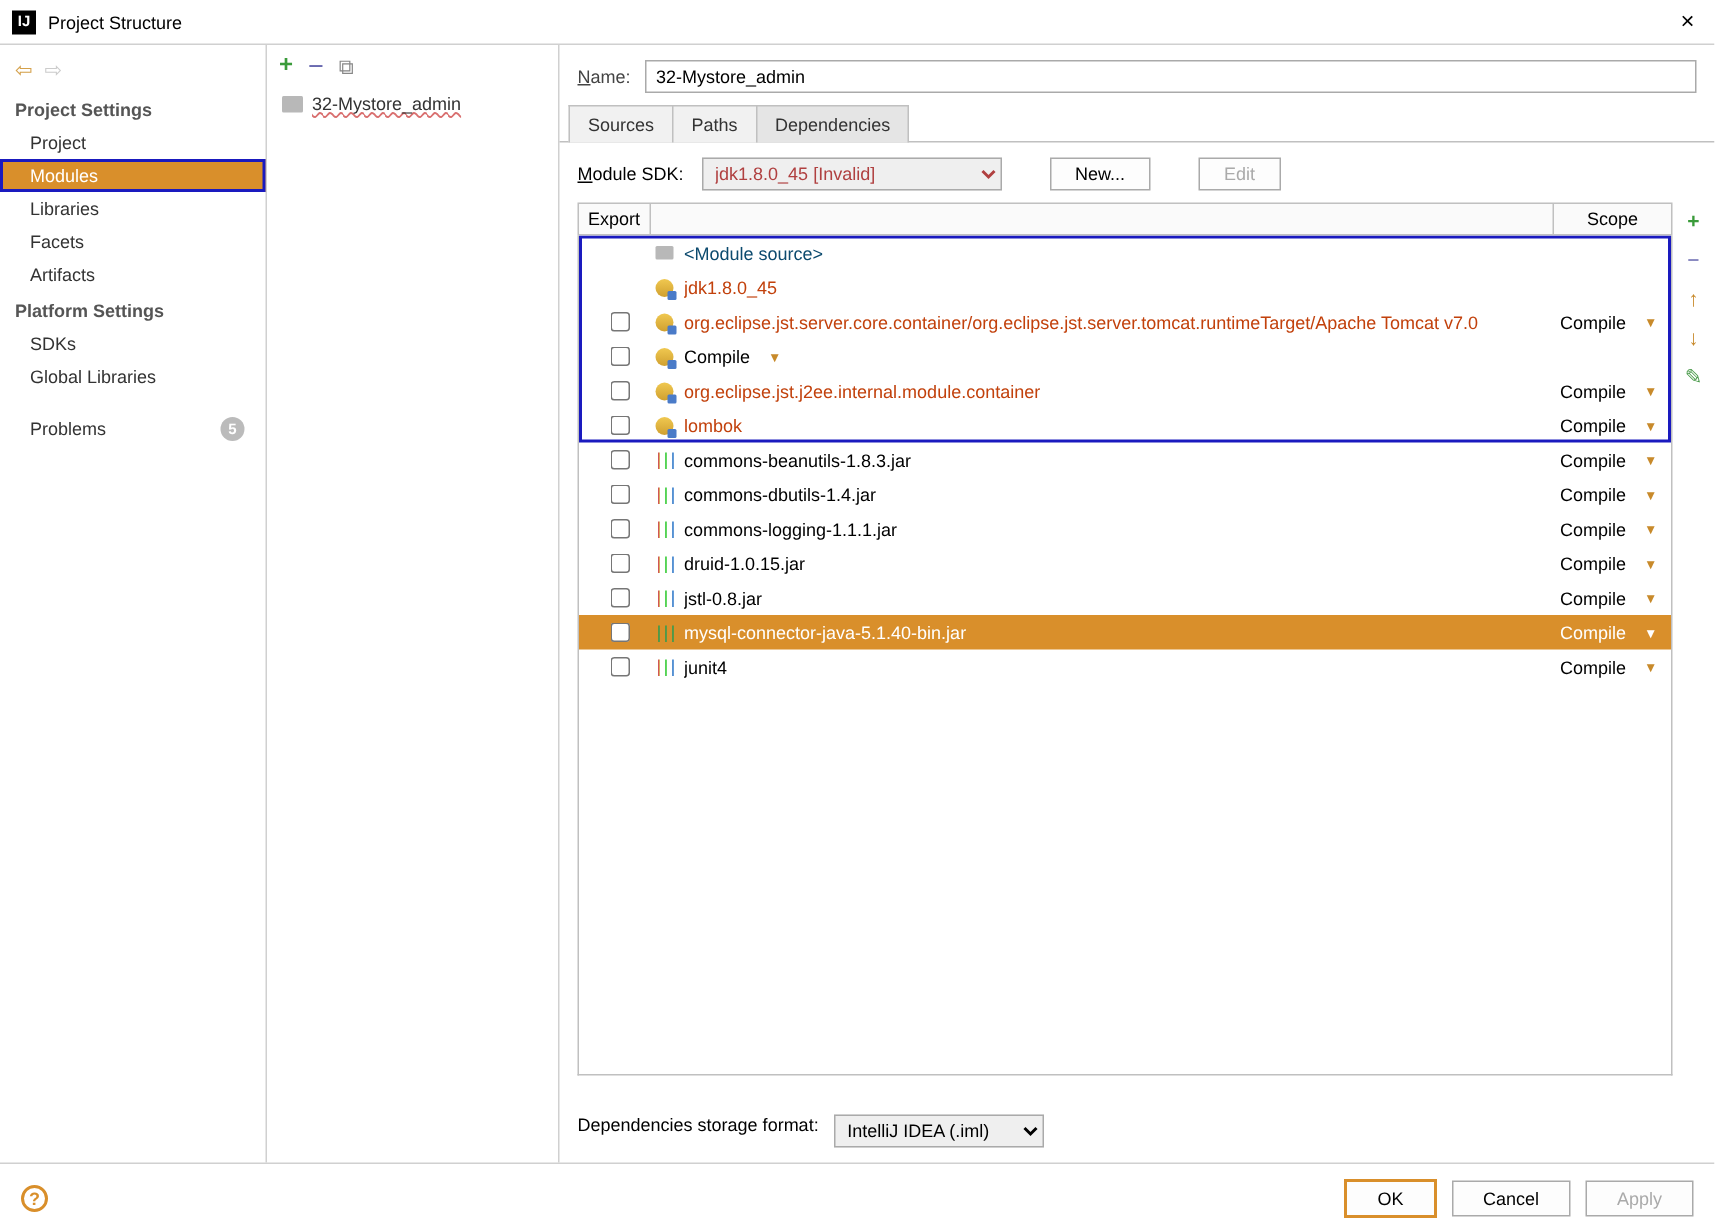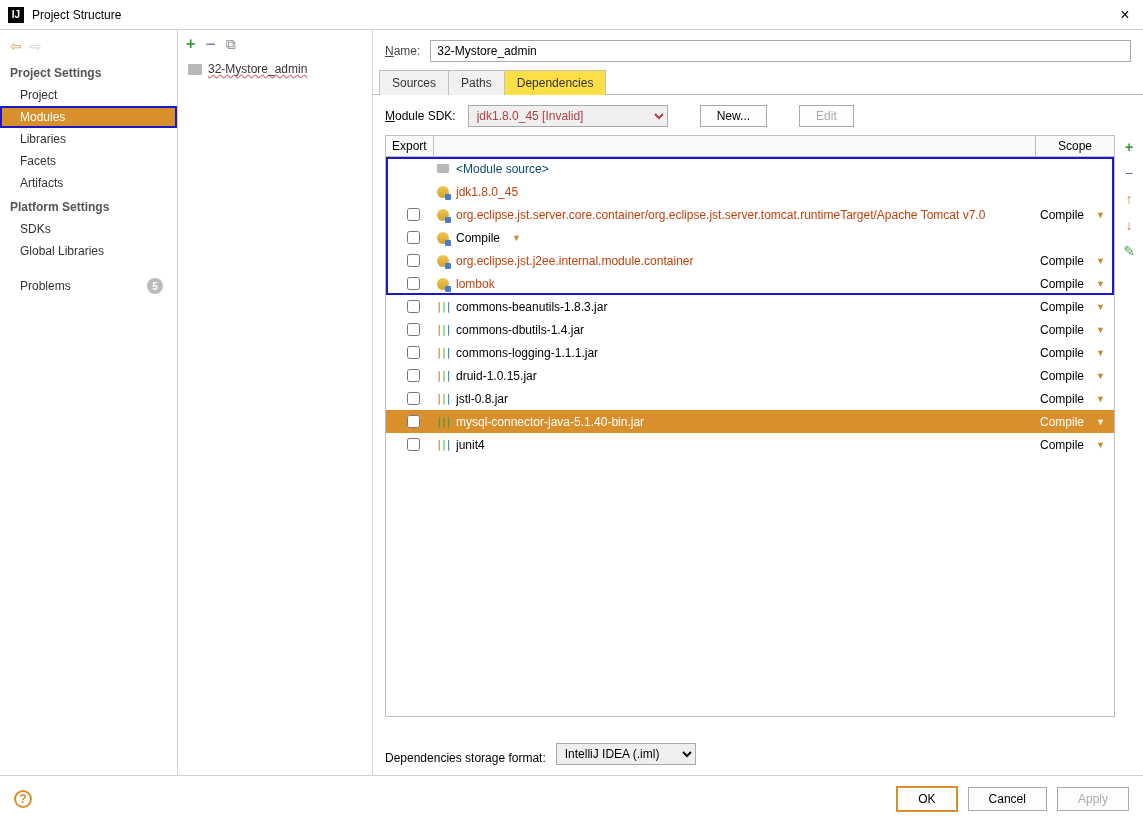--- a/index.html
+++ b/index.html
@@ -33,21 +33,21 @@
 
 .content { flex: 1; display: flex; flex-direction: column; min-width: 0; }
 .name-row { display: flex; align-items: center; padding: 10px 12px 8px; gap: 10px; }
 .name-row label { color: #444; }
 .name-row label u { text-decoration: underline; }
 .name-row input { flex: 1; border: 1px solid #aaa; padding: 3px 6px; background: #fff; }
 
 .tabs { display: flex; border-bottom: 1px solid #c0c0c0; padding-left: 6px; }
 .tab { padding: 5px 12px; border: 1px solid transparent; border-bottom: none; cursor: pointer; color: #333; margin-bottom: -1px; background: #f1f1f1; border-color: #c0c0c0; border-right: none; text-align: center; }
 .tab:last-of-type { border-right: 1px solid #c0c0c0; }
-.tab.active { background: #fde047; border-color: #c0c0c0; }
+.tab.active { background: #e5e5e5; border-color: #c0c0c0; }
 
 .sdk-row { display: flex; align-items: center; padding: 10px 12px 8px; gap: 12px; }
 .sdk-row label u { text-decoration: underline; }
 .sdk-row select { width: 200px; padding: 2px 4px; border: 1px solid #aaa; color: #b04040; }
 .sdk-row button { padding: 3px 16px; border: 1px solid #aaa; background: #fdfdfd; cursor: pointer; margin-left: 20px; }
 .sdk-row button.disabled { color: #aaa; }
 
 .deps-area { flex: 1; display: flex; min-height: 0; padding: 0 0 16px 12px; }
 .deps-table-wrap { flex: 1; display: flex; flex-direction: column; min-width: 0; }
 .deps-header { display: flex; border: 1px solid #c0c0c0; background: #fafafa; }
@@ -74,21 +74,21 @@
 .lib-multi { background: linear-gradient(90deg,#d04a4a 0 25%,#d0a04a 25% 50%,#4ad04a 50% 75%,#4a8ad0 75%); -webkit-background-clip: text; color: transparent; }
 .lib-green { color: #4a9a4a; }
 
 .deps-right-bar { width: 28px; display: flex; flex-direction: column; align-items: center; padding-top: 4px; gap: 10px; }
 .deps-right-bar span { cursor: pointer; font-size: 14px; }
 .rb-plus { color: #3a9b3a; font-weight: bold; }
 .rb-minus { color: #6a6ab0; font-size: 18px; }
 .rb-up, .rb-down { color: #c88a2b; }
 .rb-edit { color: #4a9a4a; }
 
-.storage-row { display: flex; align-items: flex-end; padding: 10px 12px 10px 12px; gap: 10px; border-top: 0; }
+.storage-row { display: flex; align-items: flex-start; padding: 10px 12px 10px 12px; gap: 10px; border-top: 0; }
 .storage-row select { padding: 2px 4px; border: 1px solid #aaa; width: 140px; }
 
 .footer { border-top: 1px solid #d0d0d0; height: 46px; display: flex; align-items: center; padding: 0 14px; gap: 10px; }
 .footer .help { width: 18px; height: 18px; border: 2px solid #d98f2b; border-radius: 10px; color: #d98f2b; font-weight: bold; display: inline-flex; align-items: center; justify-content: center; cursor: pointer; }
 .footer .spacer { flex: 1; }
 .footer button { padding: 4px 20px; border: 1px solid #aaa; background: #fdfdfd; cursor: pointer; }
 .footer button.ok { border: 2px solid #d98f2b; }
 .footer button.apply { color: #aaa; }
 </style>
 </head>

